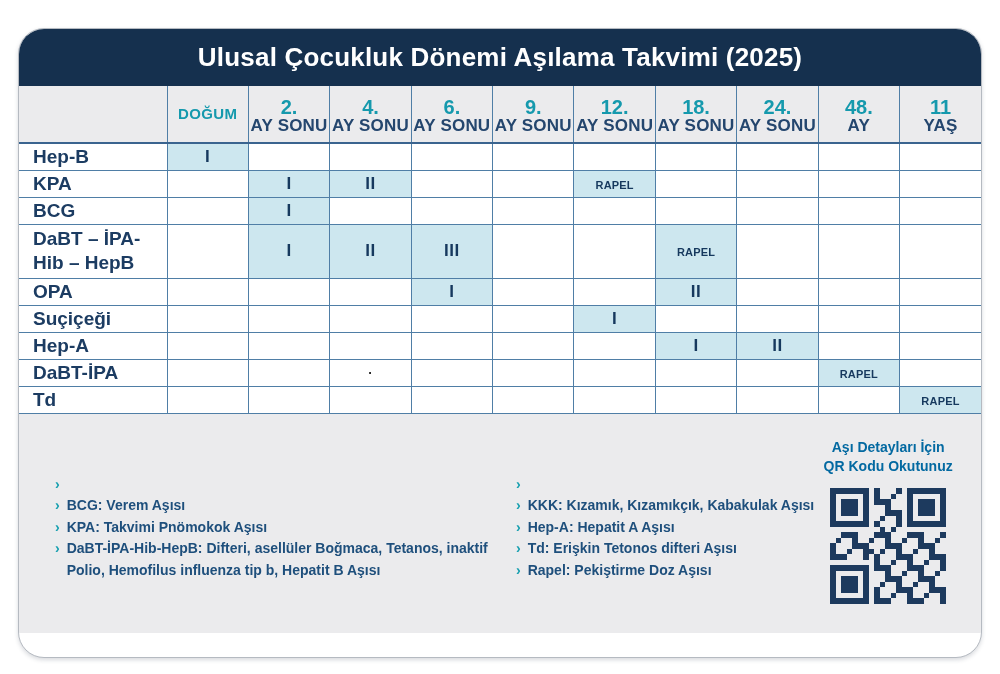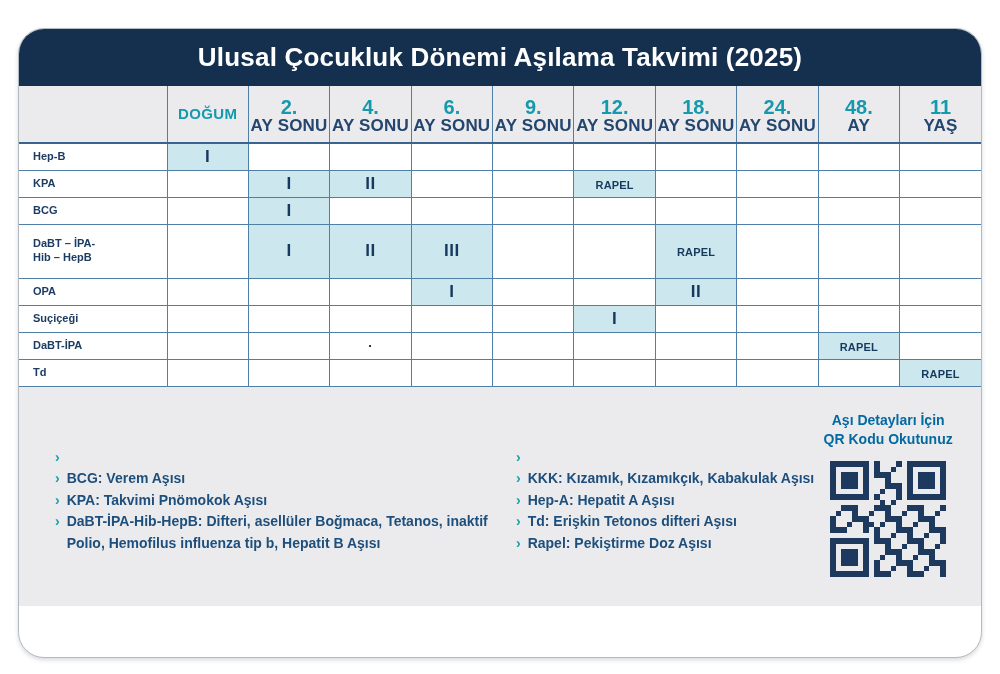--- a/index.html
+++ b/index.html
@@ -51,21 +51,21 @@
   .col-num  { display: block; color: #1599ad; font-size: 20px; line-height: 22px; font-weight: bold; }
   .col-sub  { display: block; color: #24466e; font-size: 17px; line-height: 15px; font-weight: bold; letter-spacing: 0.2px; }
   .col-single { color: #1599ad; font-size: 15px; font-weight: bold; letter-spacing: 0.4px; }
   .schedule tbody tr { height: 27px; }
   .schedule tbody tr.tall { height: 54px; }
   td.row-label {
     text-align: left;
     padding-left: 14px;
     color: #1c3c62;
     font-weight: bold;
-    font-size: 11px;
+    font-size: 19px;
     line-height: 1.25;
     white-space: pre-line;
   }
   td.dose { background: #cde7ef; color: #16395e; font-weight: bold; }
   td.dose .numeral { font-size: 17px; letter-spacing: 0.5px; }
   td.dose .small   { font-size: 11px; letter-spacing: 0.2px; }
   td.plain-dot { color: #222; font-weight: bold; font-size: 13px; }
   .legend-panel {
     background: #ebebed;
     height: 219px;
@@ -231,20 +231,33 @@
         <tr>
           <td class="row-label">Suçiçeği</td>
           <td></td>
           <td></td>
           <td></td>
           <td></td>
           <td></td>
           <td class="dose"><span class="numeral">I</span></td>
           <td></td>
           <td></td>
+          <td></td>
+          <td></td>
+        </tr>
+        <tr>
+          <td class="row-label">Hep-A</td>
+          <td></td>
+          <td></td>
+          <td></td>
+          <td></td>
+          <td></td>
+          <td></td>
+          <td class="dose"><span class="numeral">I</span></td>
+          <td class="dose"><span class="numeral">II</span></td>
           <td></td>
           <td></td>
         </tr>
         <tr>
           <td class="row-label">DaBT-İPA</td>
           <td></td>
           <td></td>
           <td class="plain-dot">·</td>
           <td></td>
           <td></td>

